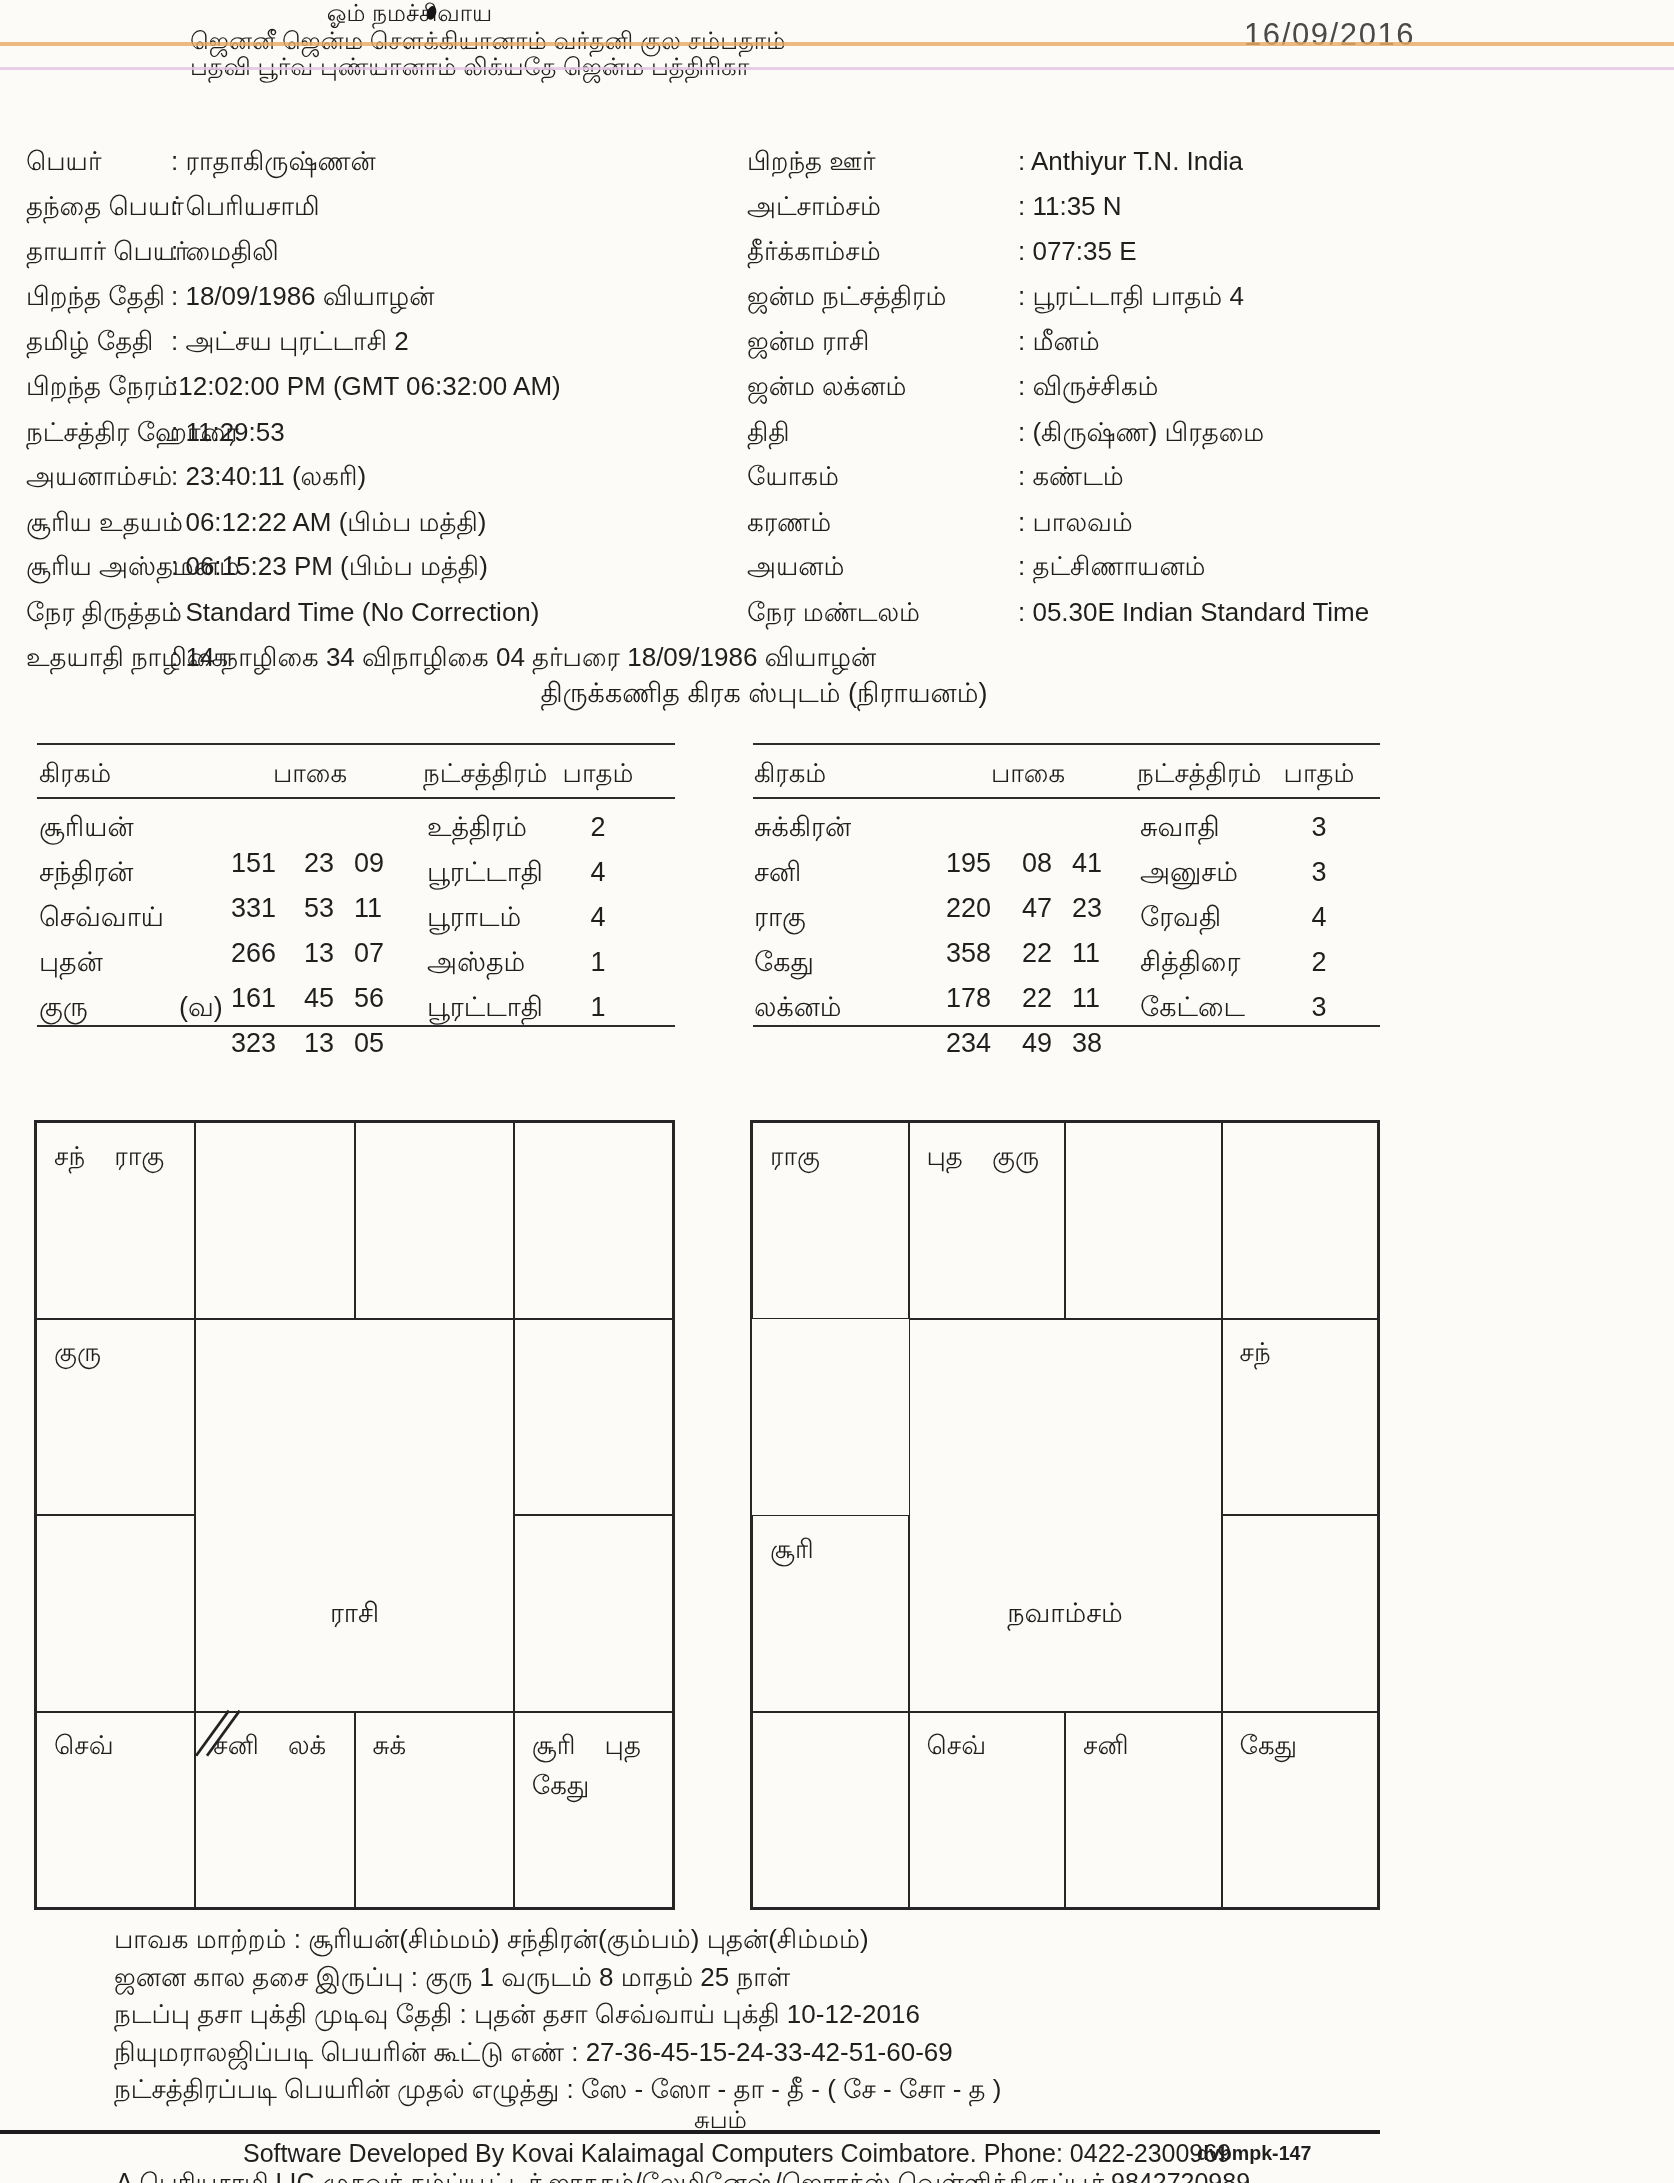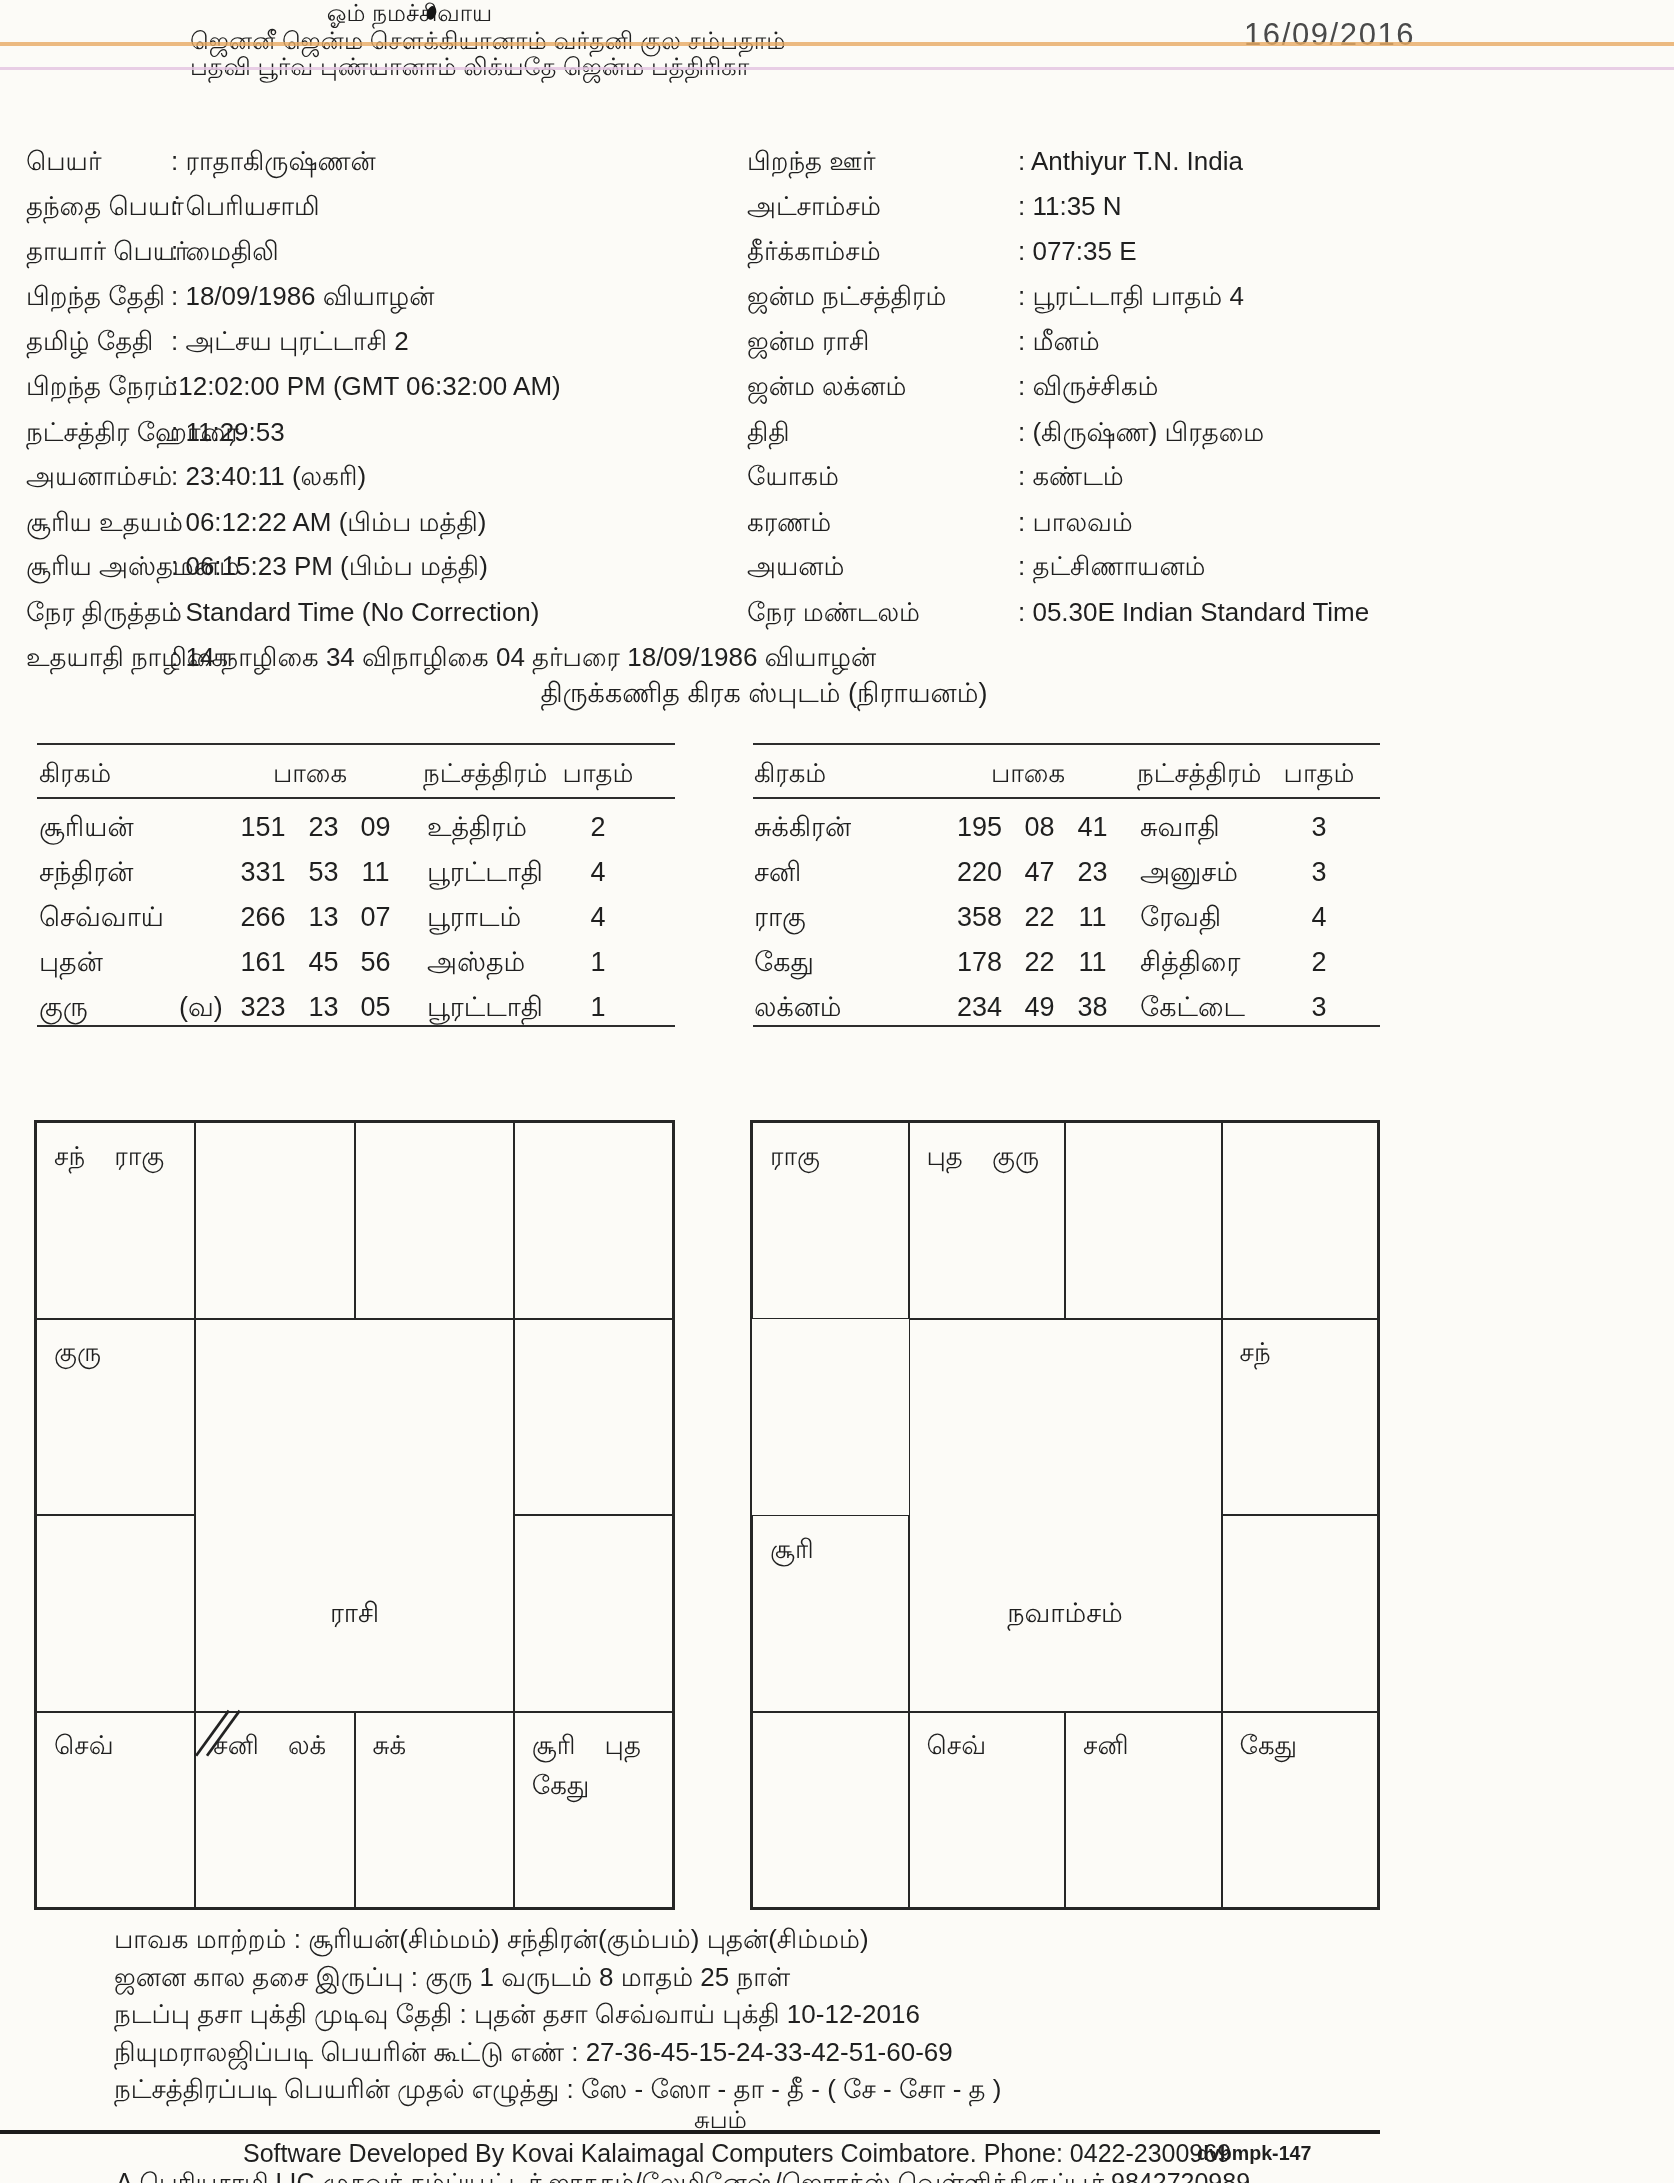--- a/index.html
+++ b/index.html
@@ -27,21 +27,21 @@
   
   .drow-label{position:absolute; font-size:26px; white-space:nowrap;}
   .drow-value{position:absolute; font-size:26px; white-space:nowrap;}
   
   .sec-title{position:absolute; top:678px; left:470px; width:588px; text-align:center;
              font-size:27px; white-space:nowrap;}
   
   .rule{position:absolute; height:2.4px; background:var(--rule);}
   .th{position:absolute; font-size:26px; white-space:nowrap;}
   .td{position:absolute; font-size:27px; white-space:nowrap;}
-  .num{text-align:center;}
+  .num{text-align:left;margin-top:36px;}
   .ctr{text-align:center;}
   
   .chart{
     position:absolute; top:1120px; height:790px; display:grid; box-sizing:border-box;
     grid-template-columns:repeat(4,1fr); grid-template-rows:repeat(4,1fr);
     border:2.4px solid var(--chart-line);
   }
   .cc{
     position:relative; border:1.2px solid var(--chart-line); box-sizing:border-box;
     padding:12.5px 7.8px 0 17px; font-size:26px; word-spacing:22px; line-height:1.55;

